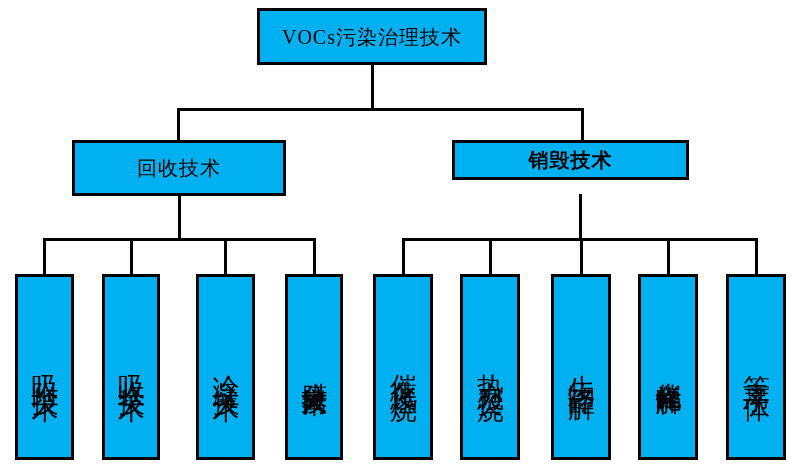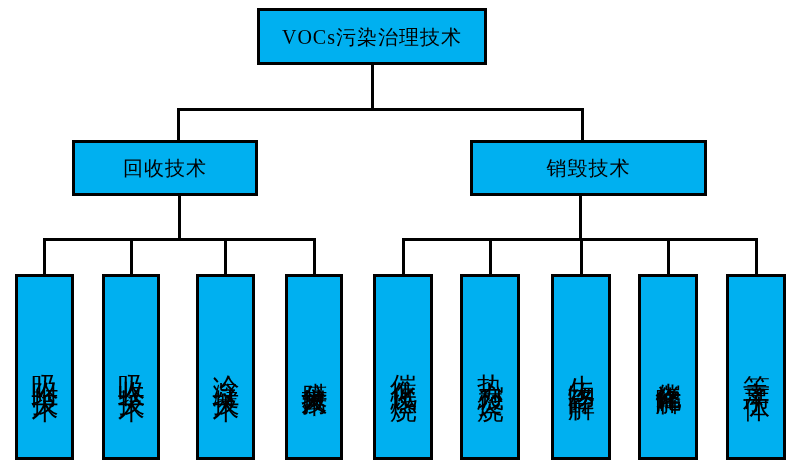--- a/index.html
+++ b/index.html
@@ -22,22 +22,22 @@
   .box{
     position:absolute;
     background:var(--box-fill);
     border:3px solid var(--box-border);
     box-sizing:border-box;
     display:flex;align-items:center;justify-content:center;
     text-align:center;
   }
   .hlabel{font-size:20px;line-height:1;white-space:nowrap;letter-spacing:1px;}
   .root{left:257px;top:8px;width:230px;height:57px;}
-  .branch-l{left:72px;top:140px;width:186px;height:56px;}
-  .branch-r{left:470px;top:140px;width:237px;height:56px;}
+  .branch-l{left:72px;top:140px;width:214px;height:56px;}
+  .branch-r{left:452px;top:140px;width:237px;height:40px;font-weight:bold;}
   .leaf{top:274px;height:186px;}
   .vlabel{
     writing-mode:vertical-rl;
     text-orientation:upright;
     font-size:27px;
     line-height:1;
     letter-spacing:7px;
   }
   .leaf.long .vlabel{font-size:26px;letter-spacing:2px;}
   .l1{left:15px;width:59px;}

